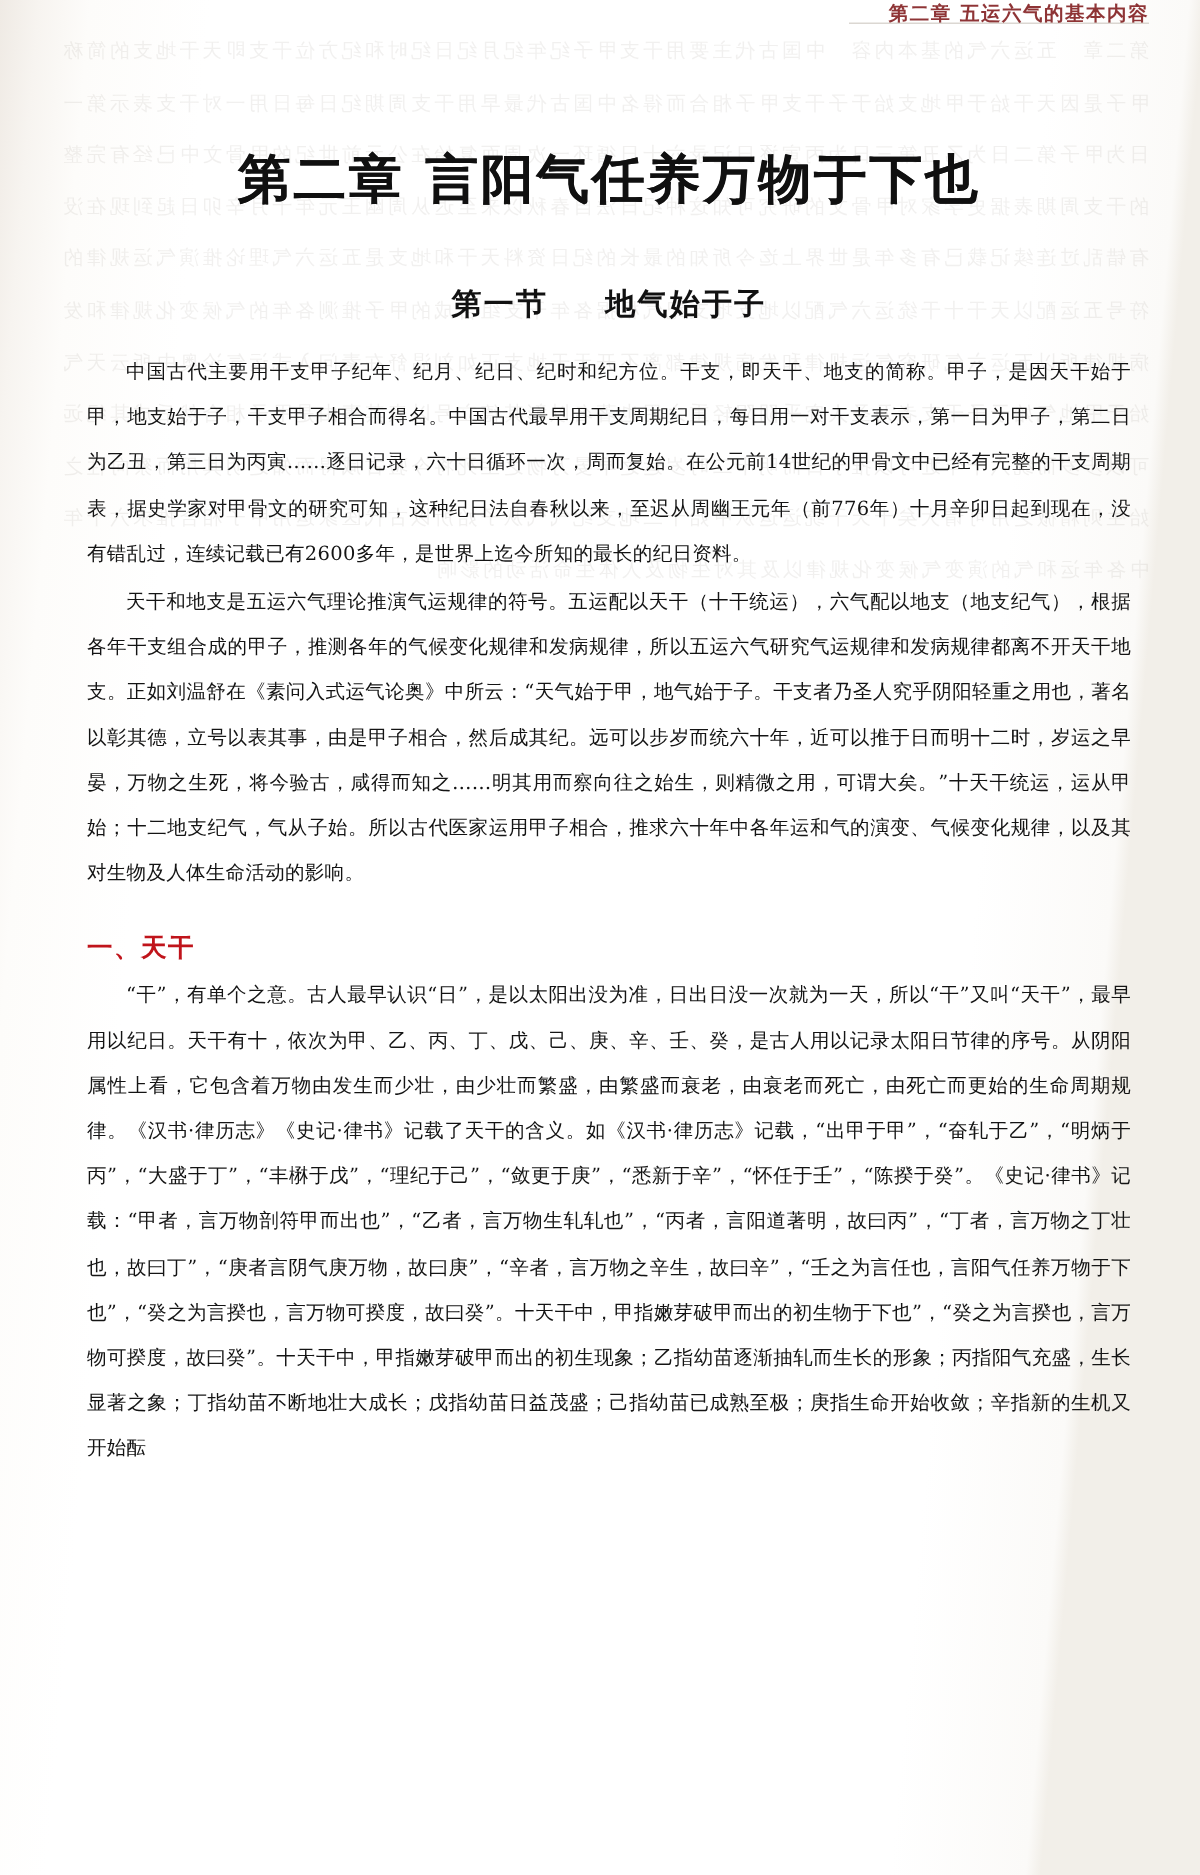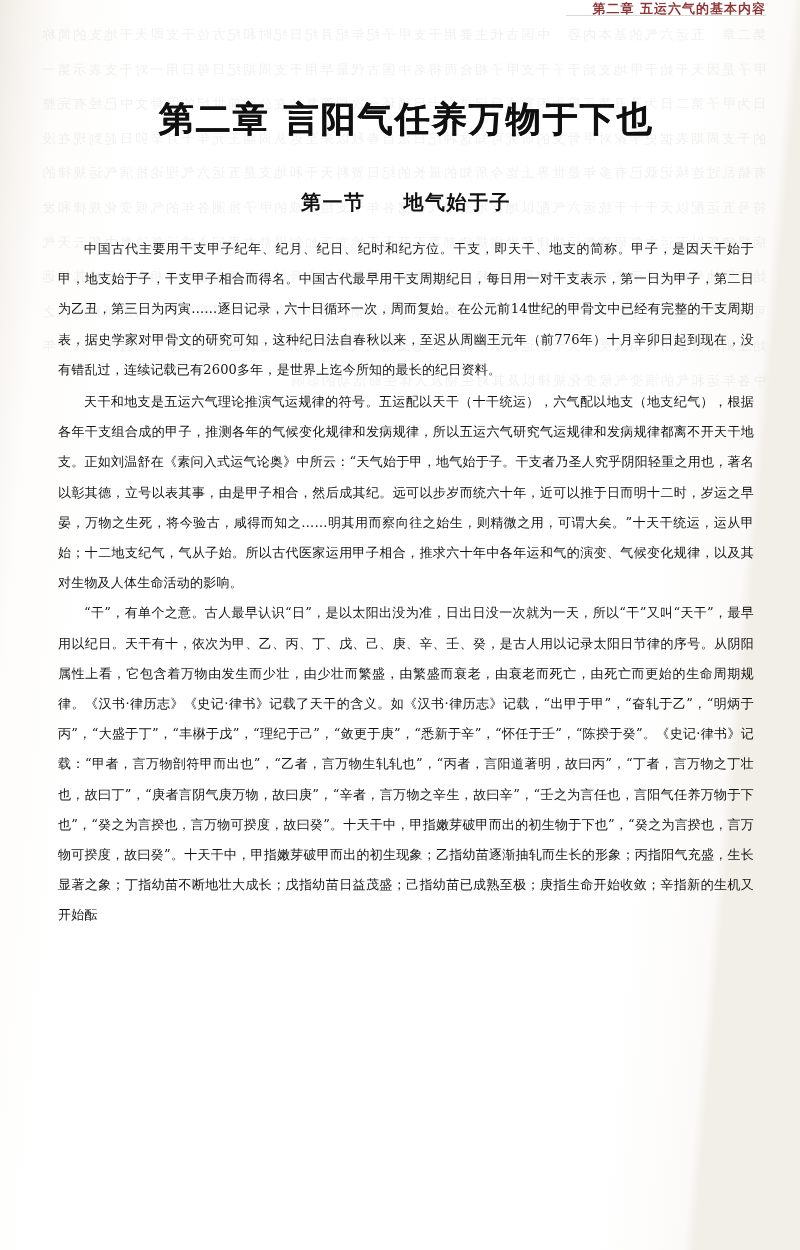--- a/index.html
+++ b/index.html
@@ -135,17 +135,18 @@
     </h1>
 
     <h2 class="section-title">
       <span class="num">第一节</span><span>地气始于子</span>
     </h2>
 
     <p class="body">中国古代主要用干支甲子纪年、纪月、纪日、纪时和纪方位。干支，即天干、地支的简称。甲子，是因天干始于甲，地支始于子，干支甲子相合而得名。中国古代最早用干支周期纪日，每日用一对干支表示，第一日为甲子，第二日为乙丑，第三日为丙寅……逐日记录，六十日循环一次，周而复始。在公元前14世纪的甲骨文中已经有完整的干支周期表，据史学家对甲骨文的研究可知，这种纪日法自春秋以来，至迟从周幽王元年（前776年）十月辛卯日起到现在，没有错乱过，连续记载已有2600多年，是世界上迄今所知的最长的纪日资料。</p>
     <div class="spacer-sm"></div>
     <p class="body">天干和地支是五运六气理论推演气运规律的符号。五运配以天干（十干统运），六气配以地支（地支纪气），根据各年干支组合成的甲子，推测各年的气候变化规律和发病规律，所以五运六气研究气运规律和发病规律都离不开天干地支。正如刘温舒在《素问入式运气论奥》中所云：“天气始于甲，地气始于子。干支者乃圣人究乎阴阳轻重之用也，著名以彰其德，立号以表其事，由是甲子相合，然后成其纪。远可以步岁而统六十年，近可以推于日而明十二时，岁运之早晏，万物之生死，将今验古，咸得而知之……明其用而察向往之始生，则精微之用，可谓大矣。”十天干统运，运从甲始；十二地支纪气，气从子始。所以古代医家运用甲子相合，推求六十年中各年运和气的演变、气候变化规律，以及其对生物及人体生命活动的影响。</p>
 
+    <h3 class="sub-head">一、天干</h3>
 
     <p class="body">“干”，有单个之意。古人最早认识“日”，是以太阳出没为准，日出日没一次就为一天，所以“干”又叫“天干”，最早用以纪日。天干有十，依次为甲、乙、丙、丁、戊、己、庚、辛、壬、癸，是古人用以记录太阳日节律的序号。从阴阳属性上看，它包含着万物由发生而少壮，由少壮而繁盛，由繁盛而衰老，由衰老而死亡，由死亡而更始的生命周期规律。《汉书·律历志》《史记·律书》记载了天干的含义。如《汉书·律历志》记载，“出甲于甲”，“奋轧于乙”，“明炳于丙”，“大盛于丁”，“丰楙于戊”，“理纪于己”，“敛更于庚”，“悉新于辛”，“怀任于壬”，“陈揆于癸”。《史记·律书》记载：“甲者，言万物剖符甲而出也”，“乙者，言万物生轧轧也”，“丙者，言阳道著明，故曰丙”，“丁者，言万物之丁壮也，故曰丁”，“庚者言阴气庚万物，故曰庚”，“辛者，言万物之辛生，故曰辛”，“壬之为言任也，言阳气任养万物于下也”，“癸之为言揆也，言万物可揆度，故曰癸”。十天干中，甲指嫩芽破甲而出的初生物于下也”，“癸之为言揆也，言万物可揆度，故曰癸”。十天干中，甲指嫩芽破甲而出的初生现象；乙指幼苗逐渐抽轧而生长的形象；丙指阳气充盛，生长显著之象；丁指幼苗不断地壮大成长；戊指幼苗日益茂盛；己指幼苗已成熟至极；庚指生命开始收敛；辛指新的生机又开始酝</p>
 
   </div>
 </div>
 
 </body></html>

